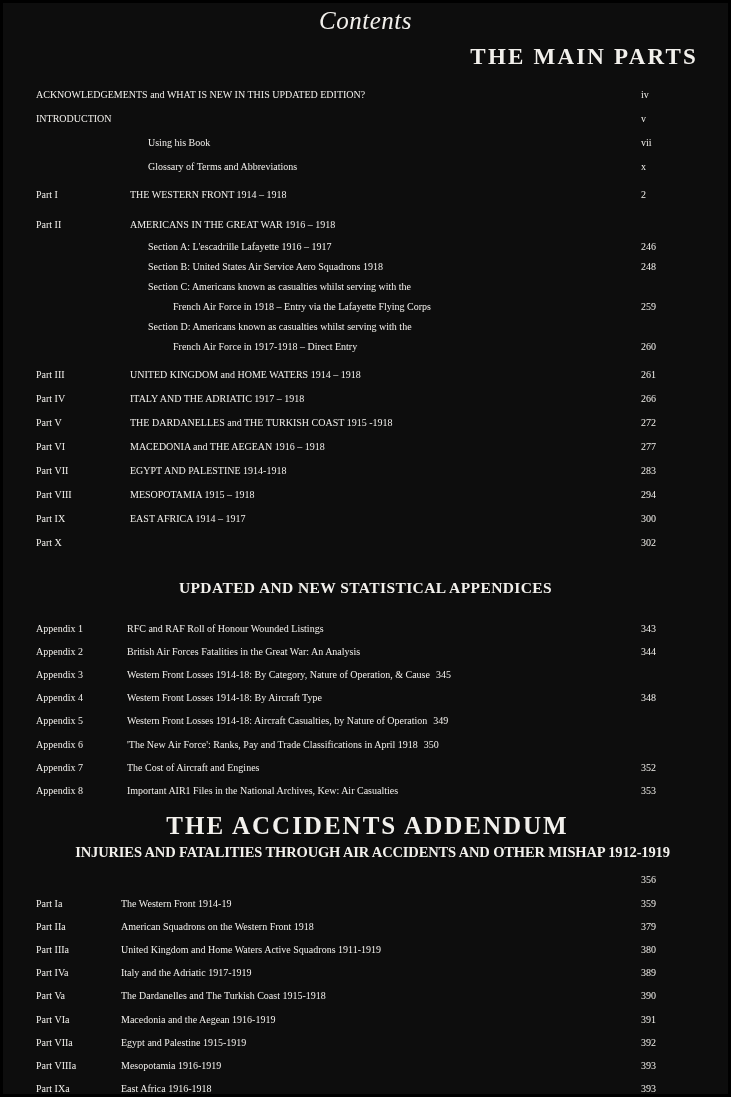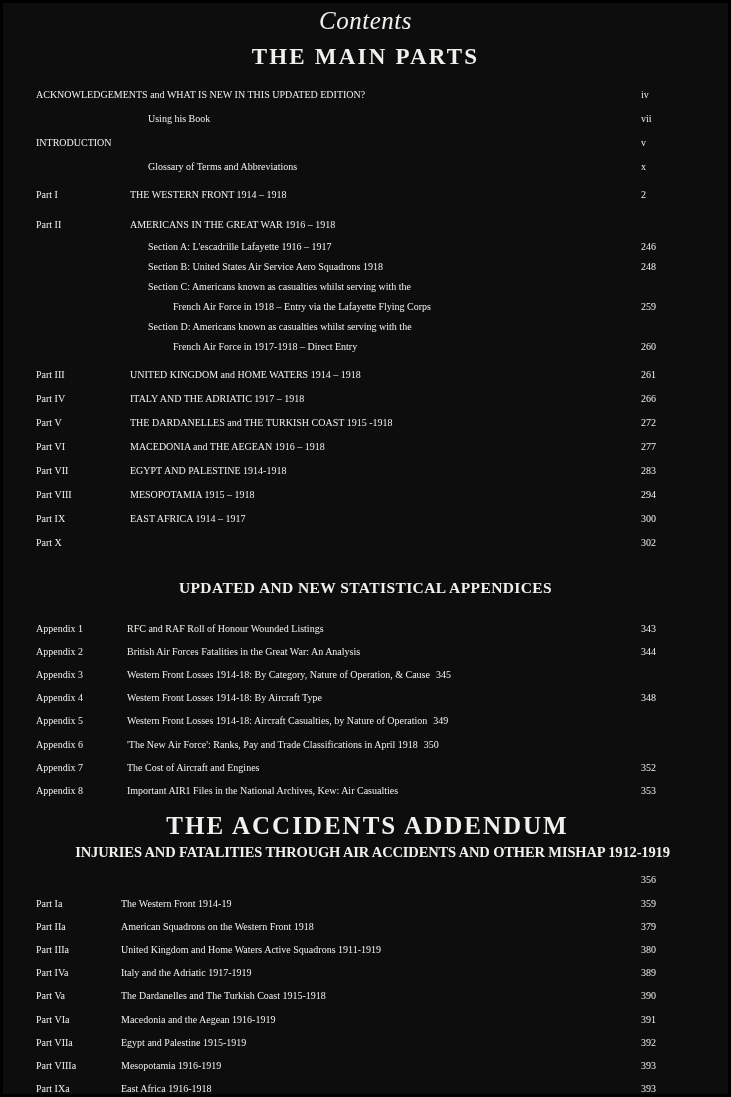--- a/index.html
+++ b/index.html
@@ -35,21 +35,21 @@
   .title-contents {
     text-align: center;
     font-style: italic;
     font-size: 25px;
     letter-spacing: 0.5px;
     margin: 4px 0 0 0;
     padding-right: 22px;
     line-height: 1.1;
   }
   .title-main {
-    text-align: center;
+    text-align: right;
     font-weight: bold;
     font-size: 23px;
     letter-spacing: 2.2px;
     margin: 9px 0 0 0;
     padding-right: 22px;
     line-height: 1.1;
   }
   .sec-heading {
     text-align: center;
     font-weight: bold;
@@ -140,26 +140,26 @@
     <div class="title-main">THE MAIN PARTS</div>
 
     <div class="gap-14"></div>
 
     <div>
       <div class="row tall">
         <span class="txt col-flush">ACKNOWLEDGEMENTS  and  WHAT IS NEW IN THIS UPDATED EDITION?</span>
         <span class="pg">iv</span>
       </div>
       <div class="row tall">
+        <span class="txt col-flush">INTRODUCTION</span>
+        <span class="pg">v</span>
+      </div>
+      <div class="row tall">
         <span class="txt col-sub">Using his Book</span>
         <span class="pg">vii</span>
-      </div>
-      <div class="row tall">
-        <span class="txt col-flush">INTRODUCTION</span>
-        <span class="pg">v</span>
       </div>
       <div class="row tall">
         <span class="txt col-sub">Glossary of Terms and Abbreviations</span>
         <span class="pg">x</span>
       </div>
     </div>
 
     <div class="gap-4"></div>
 
     <div class="row tall">

